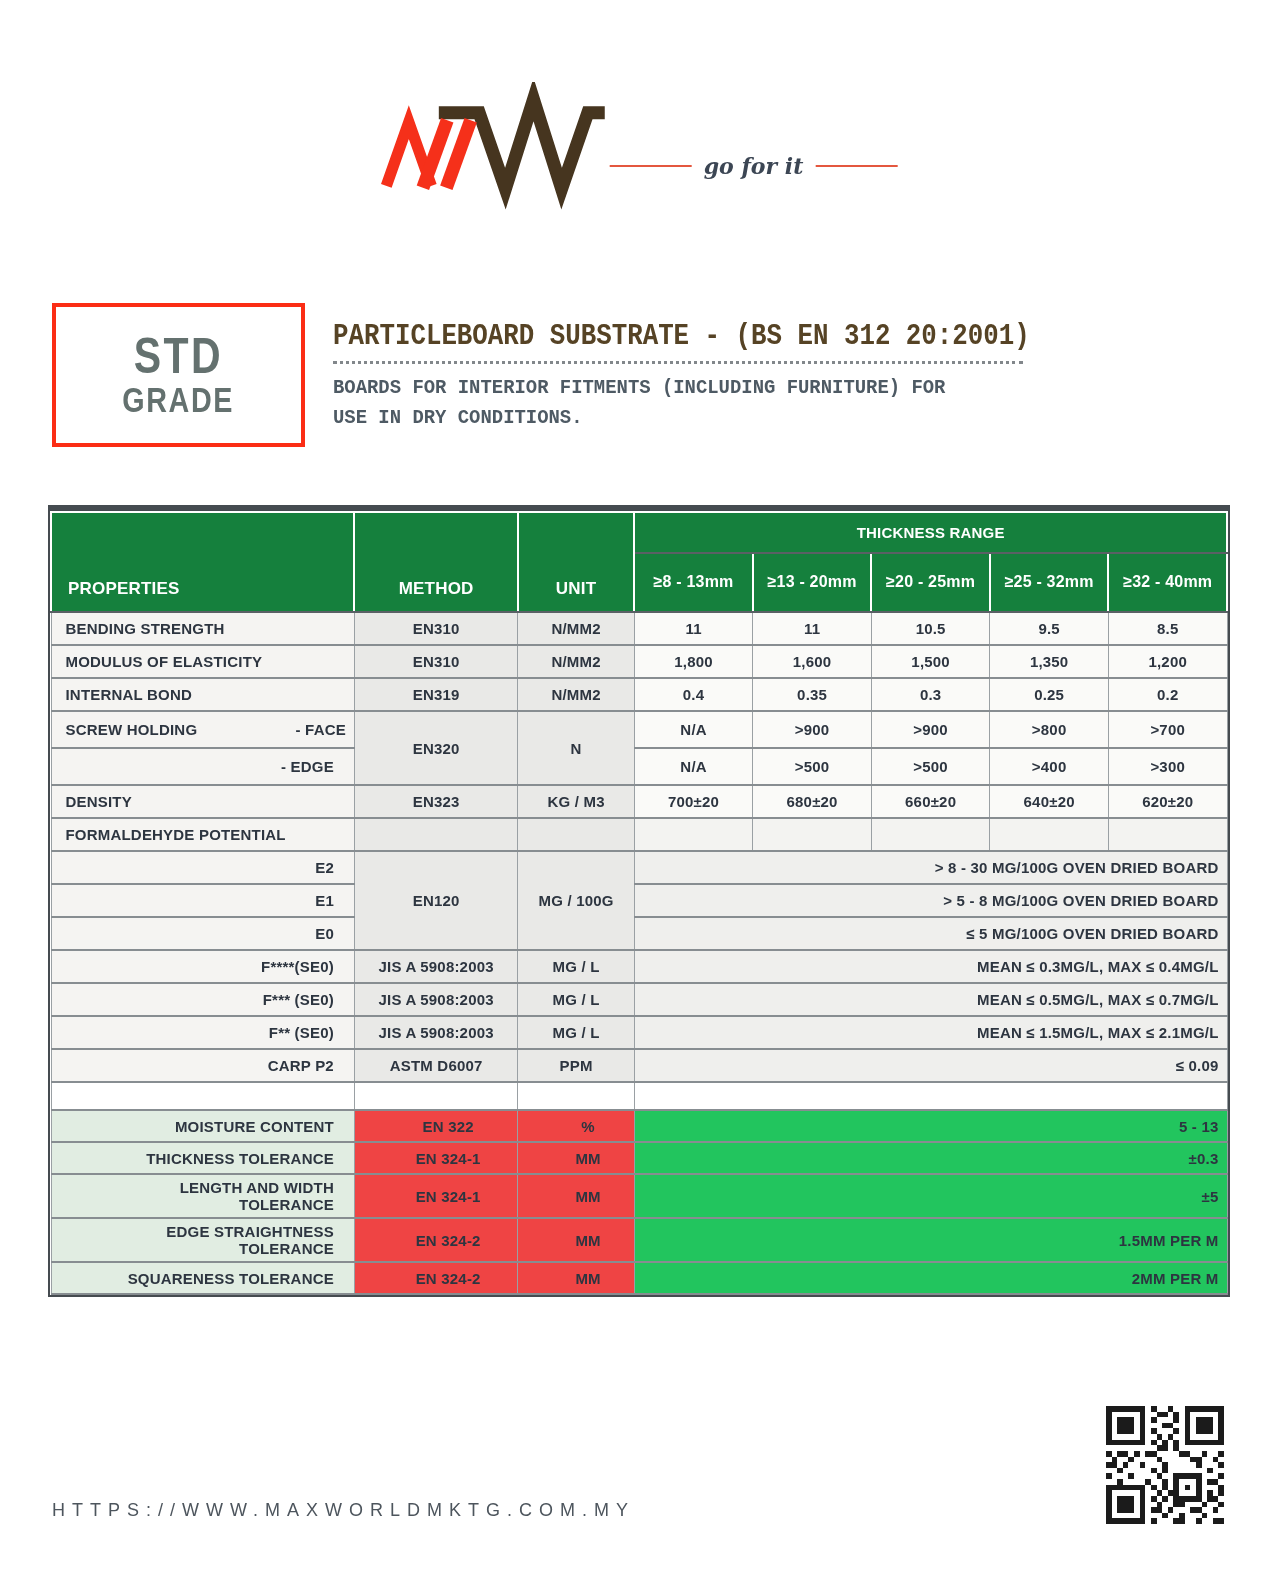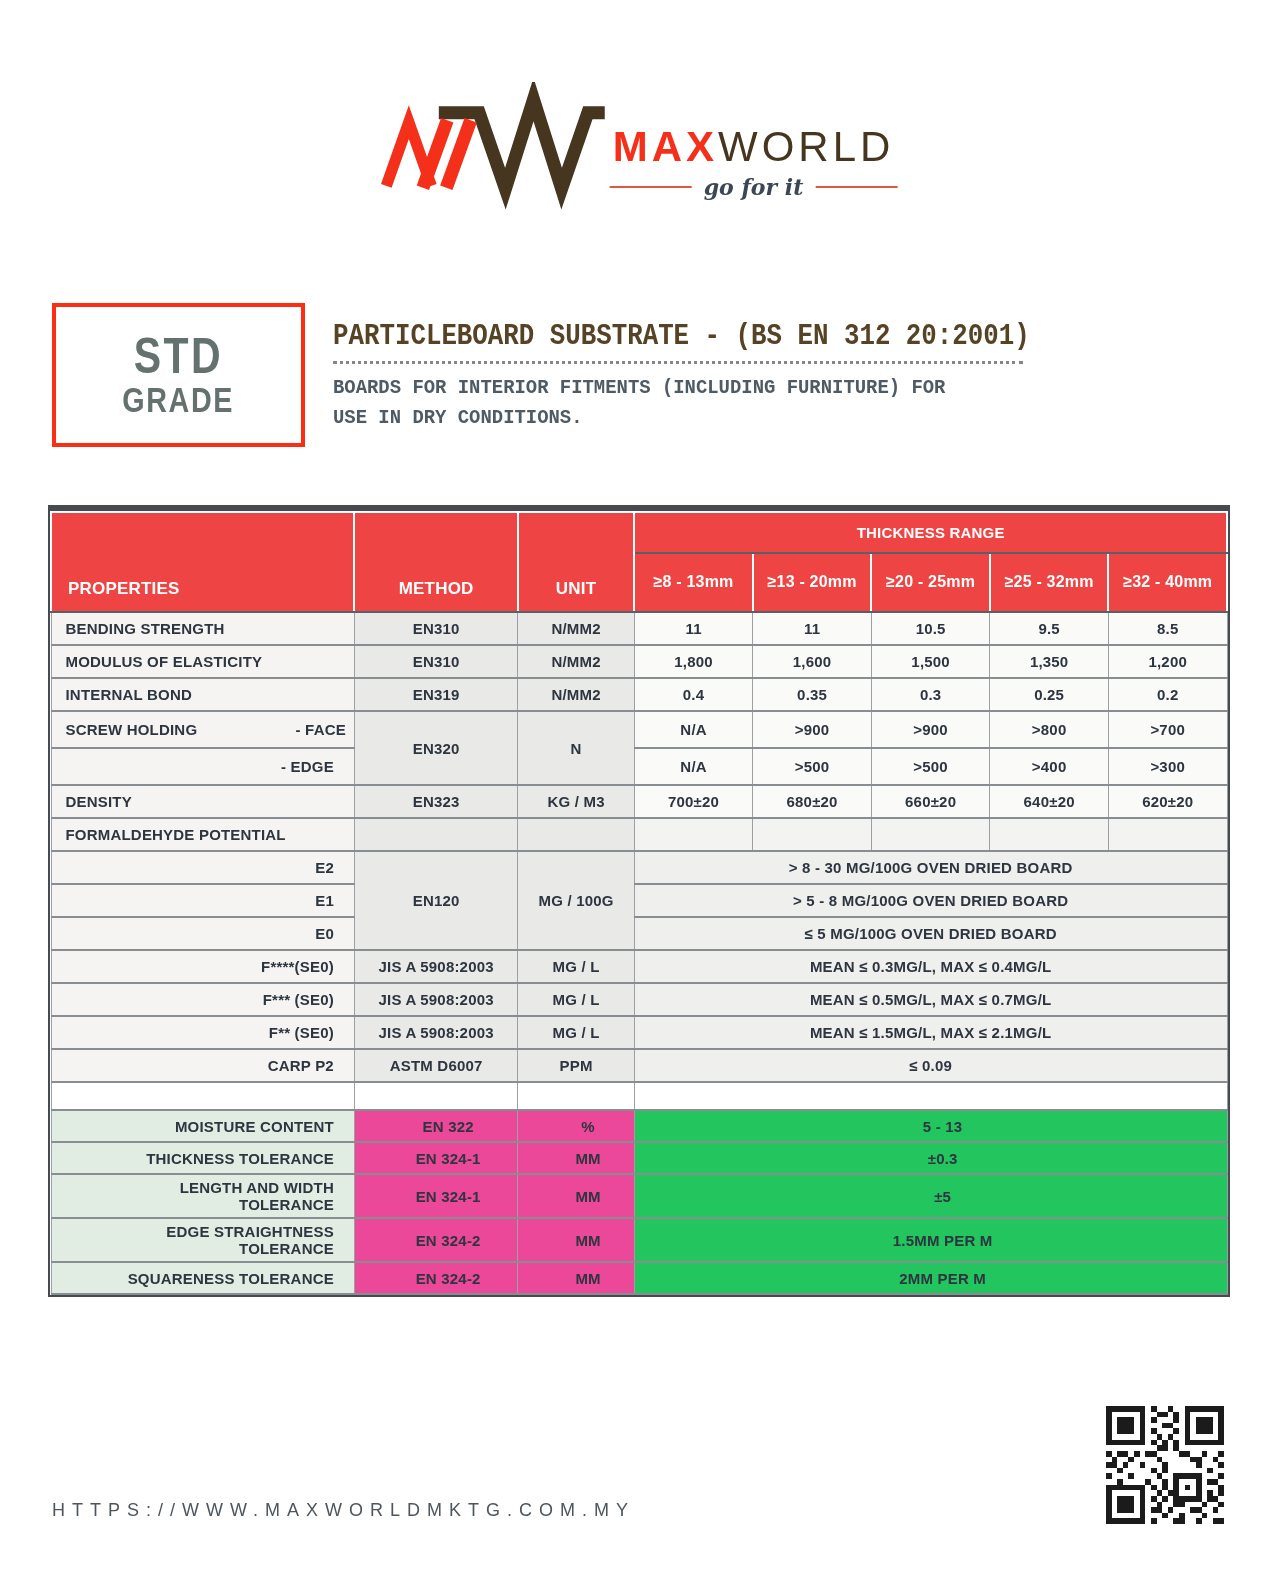--- a/index.html
+++ b/index.html
@@ -35,62 +35,59 @@
   .subtitle{margin-top:9px;font-size:21px;font-weight:700;color:#4e5a64;line-height:1.45;
             transform:scaleX(.9);transform-origin:left top;white-space:nowrap;}
 
   
   .table-wrap{position:absolute;left:48px;top:505px;width:1182px;
               border:2px solid #454b50;border-top:6px solid #454b50;box-sizing:border-box;}
   table{width:100%;border-collapse:collapse;table-layout:fixed;}
   th,td{box-sizing:border-box;font-size:15px;font-weight:700;letter-spacing:.2px;
         border:1px solid #9aa0a4;border-top:2px solid #878d91;border-bottom:2px solid #878d91;
         padding:4px 8px;text-align:center;vertical-align:middle;color:#2d3540;}
-  thead th{background:#ef4444;color:#fff;border:2px solid #fff;font-size:17px;}
+  thead th{background:#15803d;color:#fff;border:2px solid #fff;font-size:17px;}
   thead tr.hdr-top th.th-range-group{font-size:15px;height:40px;vertical-align:middle;}
   thead th.th-main{height:100px;vertical-align:bottom;padding-bottom:12px;}
   thead th.th-prop{text-align:left;padding-left:16px;}
   thead tr.hdr-sub th{height:58px;font-size:16px;padding:0 2px;margin-left:44px;}
   thead th{border-bottom-color:#5a6065;}
 
   td{height:33px;background:#fafaf8;}
   td.c-prop{background:#f5f4f2;text-align:left;padding-left:14px;}
   td.c-prop.right{text-align:right;padding-right:20px;}
   td.c-meth,td.c-unit{background:#e9e9e7;}
-  td.c-merged{background:#efefed;}
+  td.c-merged{background:#efefed;text-align:right;}
   td.c-empty-data{background:#f3f3f1;}
   tr.screw td{height:37px;}
   .screw-flex{display:flex;justify-content:space-between;align-items:center;}
   tr.spacer td{height:28px;background:#fff;}
   tr.green td{height:32px;padding-left:32px;}
   tr.green td.c-prop{background:#e1ede2;}
-  tr.green td.c-meth,tr.green td.c-unit{background:#ec4899;}
+  tr.green td.c-meth,tr.green td.c-unit{background:#ef4444;}
   tr.green td.c-merged{background:#22c55e;}
 
   
   .footer-url{position:absolute;left:52px;top:1500px;font-size:18px;letter-spacing:7px;
               color:#4d555d;font-weight:400;}
   .qr{position:absolute;left:1106px;top:1406px;width:118px;height:118px;}
 </style>
 </head>
 <body>
 
 <div class="page">
 
   <div class="logo">
     <svg class="logo-mark" viewBox="0 0 240 115" xmlns="http://www.w3.org/2000/svg">
       <path d="M62 22 H105 L133 103 L163 8 L193 103 L221 22 H239" fill="none" stroke="#46351f" stroke-width="14" stroke-linejoin="miter"></path>
       <path d="M6 100 L30 32 L54 100" fill="none" stroke="#f5301a" stroke-width="12" stroke-linejoin="miter"></path>
       <path d="M45 102 L71 30" stroke="#f5301a" stroke-width="14"></path>
       <path d="M70 102 L96 30" stroke="#f5301a" stroke-width="14"></path>
     </svg>
     <div class="logo-textcol">
-      <div class="logo-wordmark">
-        <span class="max">MAX</span><span class="world">WORLD</span>
-      </div>
       <div class="tagline">
         <span class="tl-line"></span>
         <span class="tl-text">go for it</span>
         <span class="tl-line"></span>
       </div>
     </div>
   </div>
 
   <div class="grade-box">
     <div class="grade-line1">STD</div>

